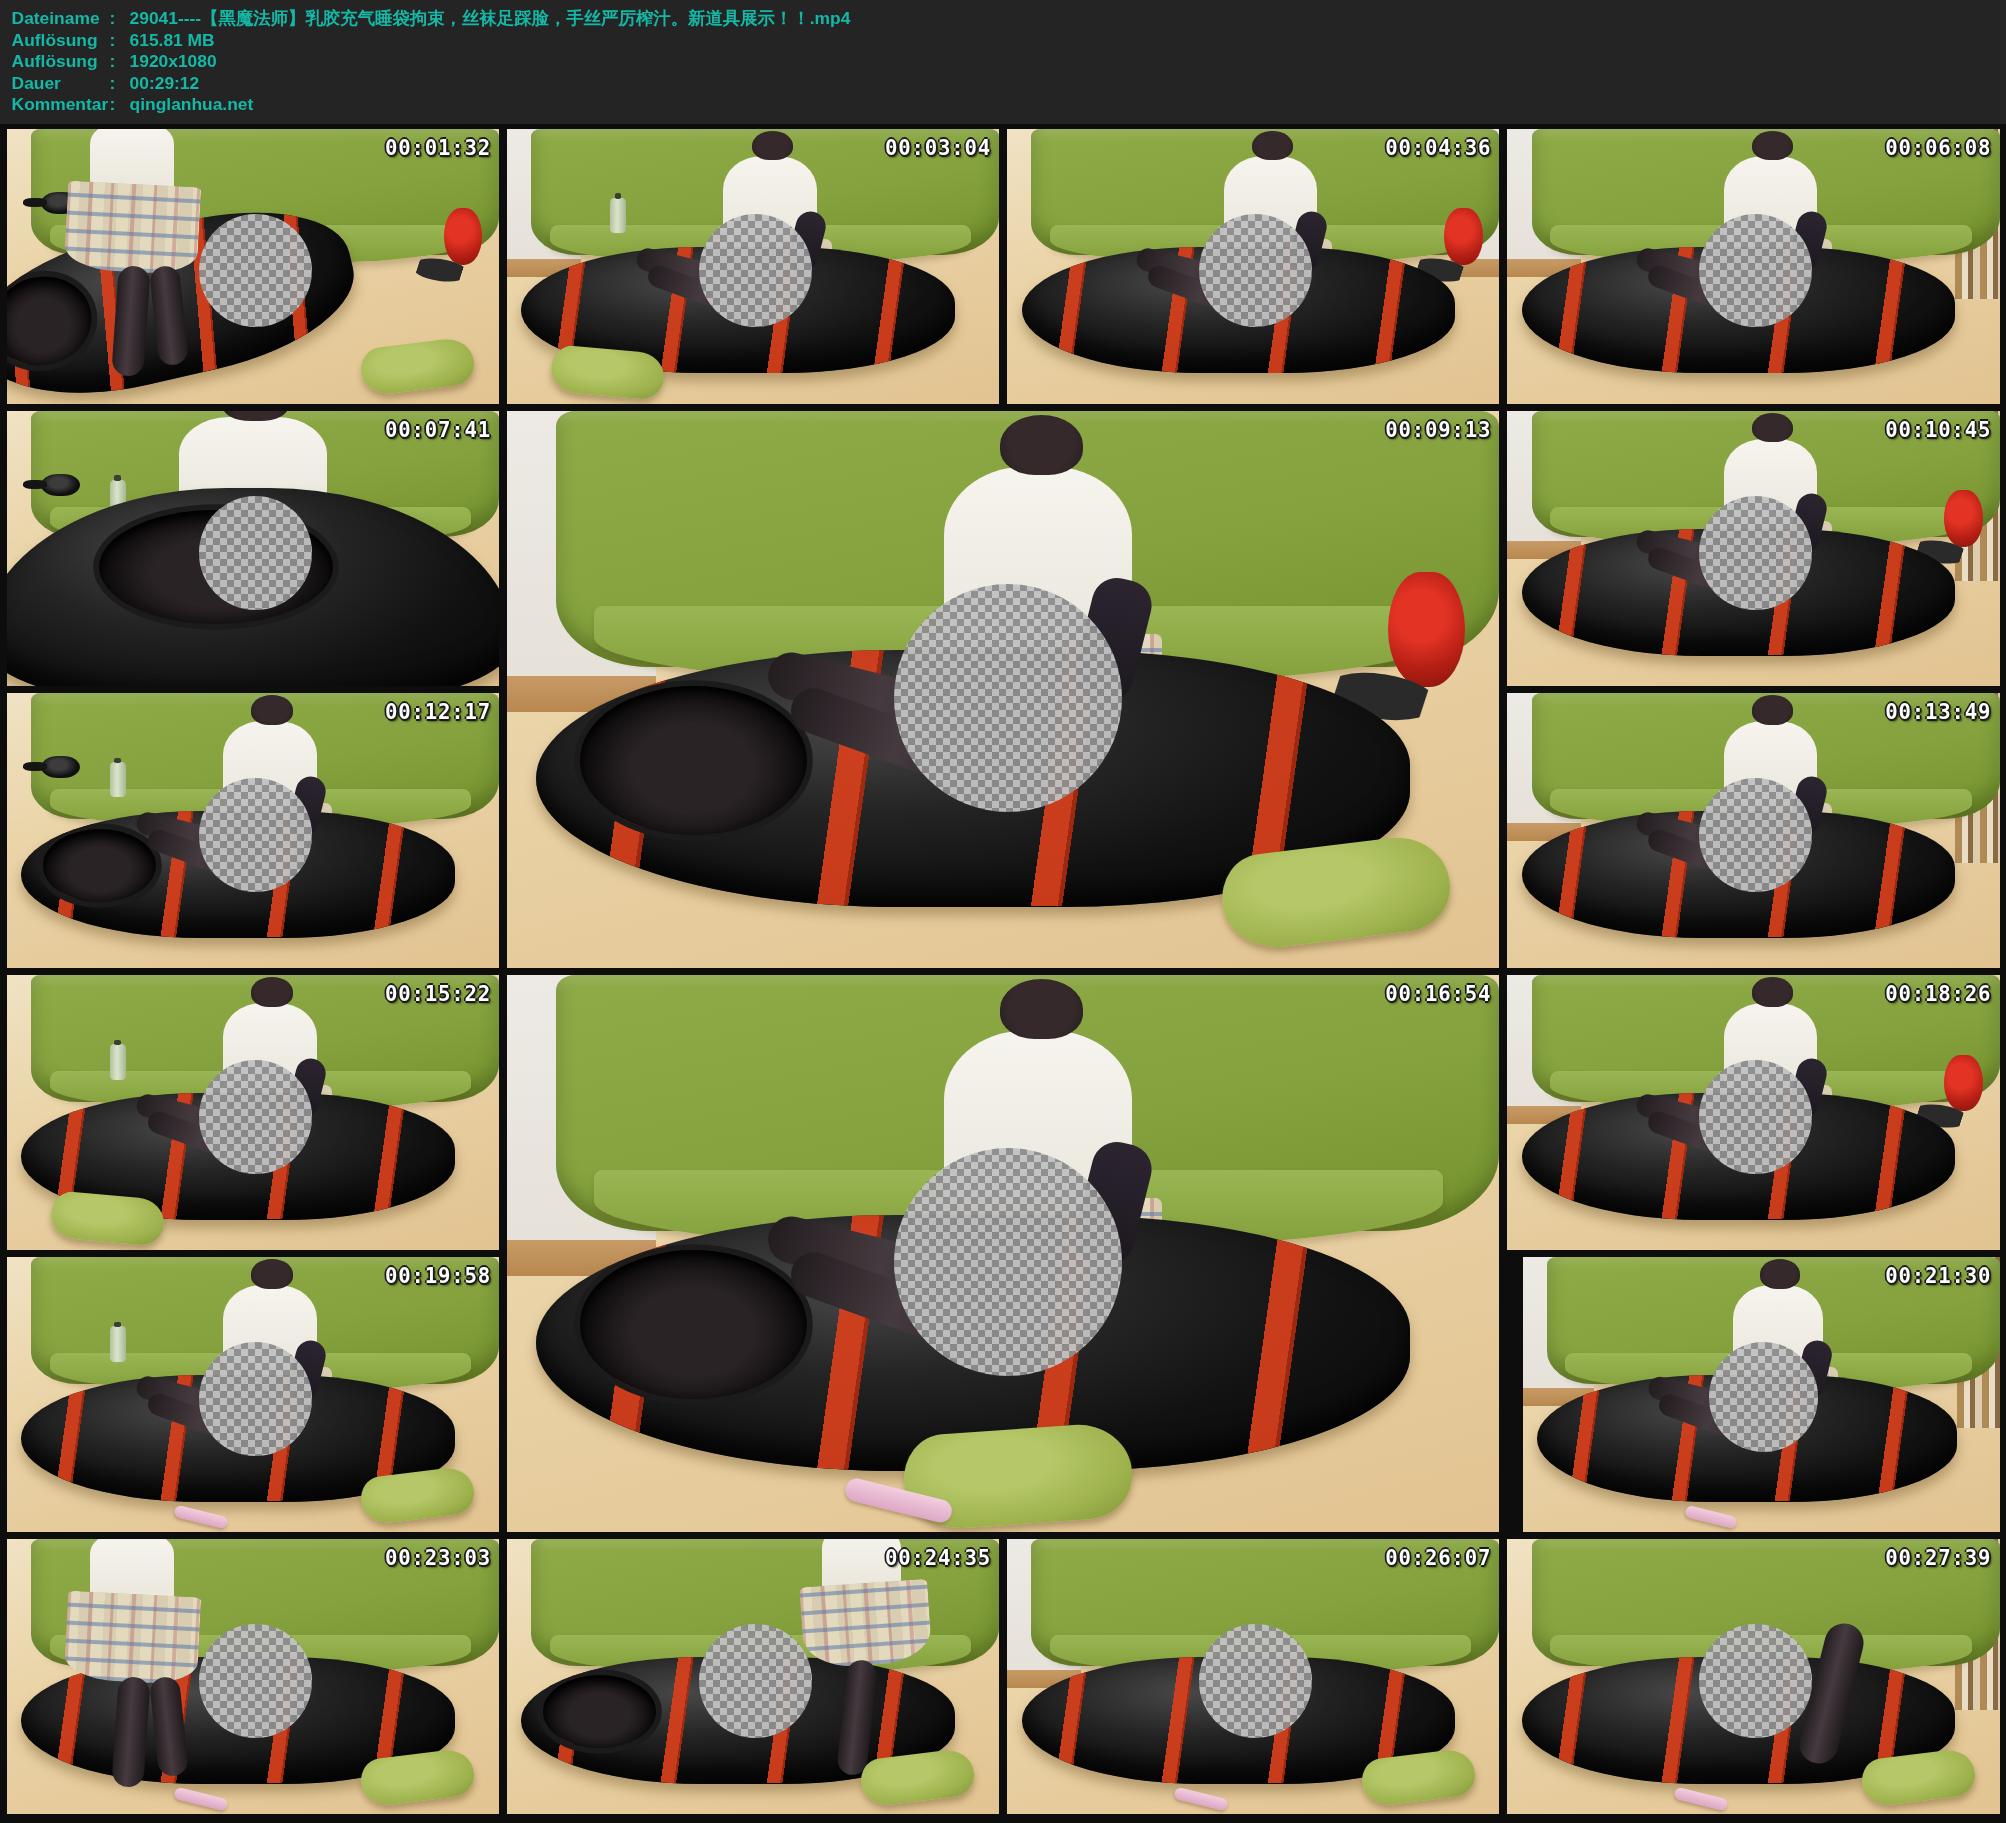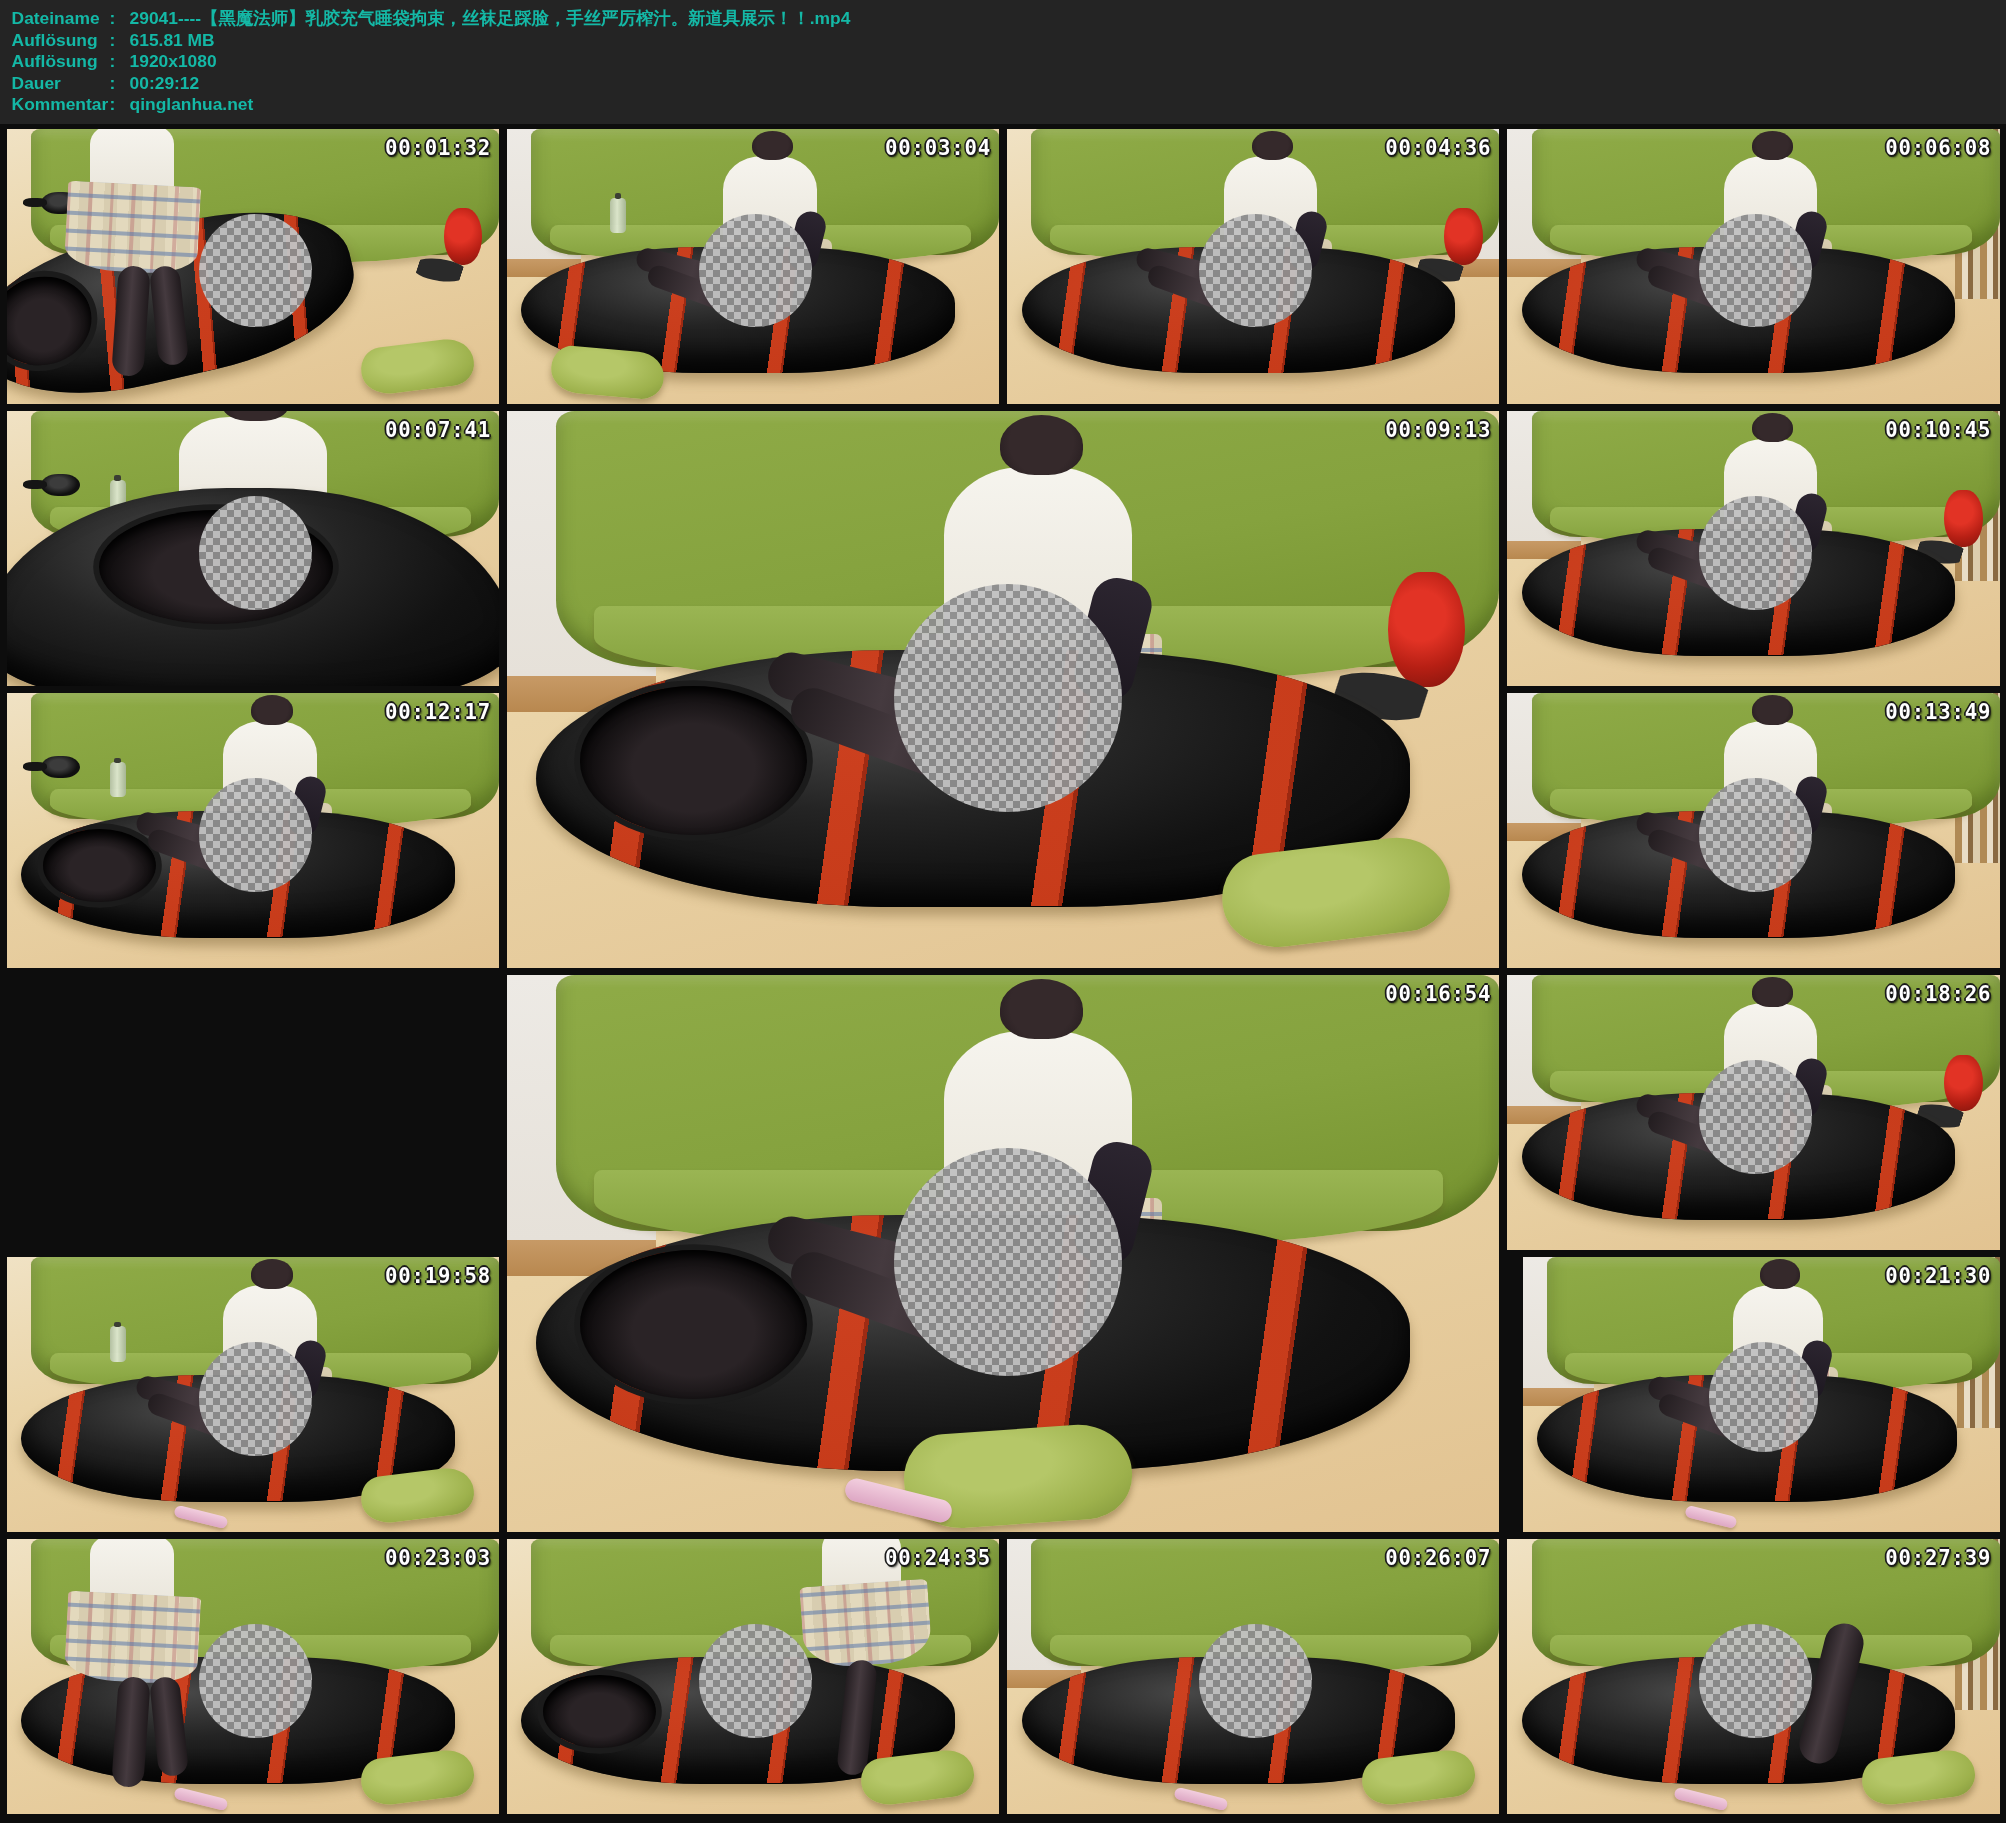--- a/index.html
+++ b/index.html
@@ -319,20 +319,37 @@
       <div class="person">
         <div class="torso"></div>
         <div class="skirt"></div>
         <div class="glove"></div>
         <div class="legs"></div>
         <div class="leg2"></div>
       </div>
       <div class="censor"></div>
       <span class="ts">00:13:49</span>
     </div>
+    <div class="tile person-sit bag-horiz has-censor pillow-bl has-bottle" style="grid-area: 4 / 1 / span 1 / span 1;">
+      <div class="sofa"></div>
+      <div class="bottle"></div>
+      <div class="bag">
+        <div class="straps"></div>
+      </div>
+      <div class="person">
+        <div class="torso"></div>
+        <div class="skirt"></div>
+        <div class="glove"></div>
+        <div class="legs"></div>
+        <div class="leg2"></div>
+      </div>
+      <div class="pillow"></div>
+      <div class="censor"></div>
+      <span class="ts">00:15:22</span>
+    </div>
     <div class="tile person-sit bag-horiz bag-hole-left has-censor pillow-bc has-toy wall-left" style="grid-area: 4 / 2 / span 2 / span 2;">
       <div class="wall"></div>
       <div class="sofa"></div>
       <div class="bag">
         <div class="straps"></div>
         <div class="hole"></div>
       </div>
       <div class="person">
         <div class="torso"></div>
         <div class="skirt"></div>

